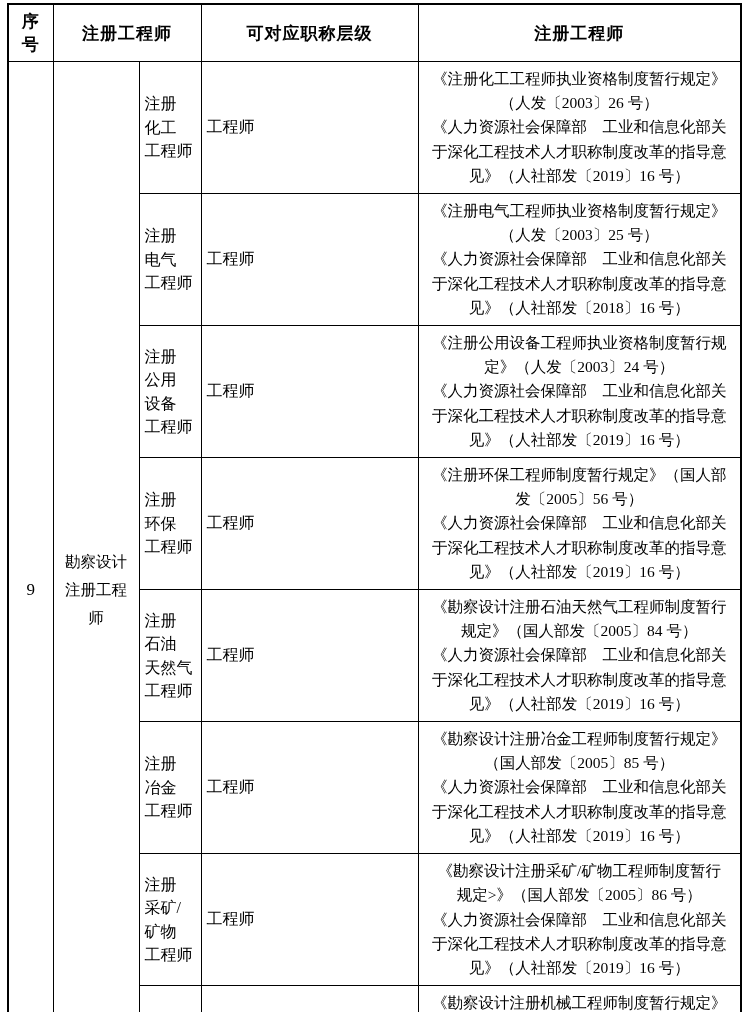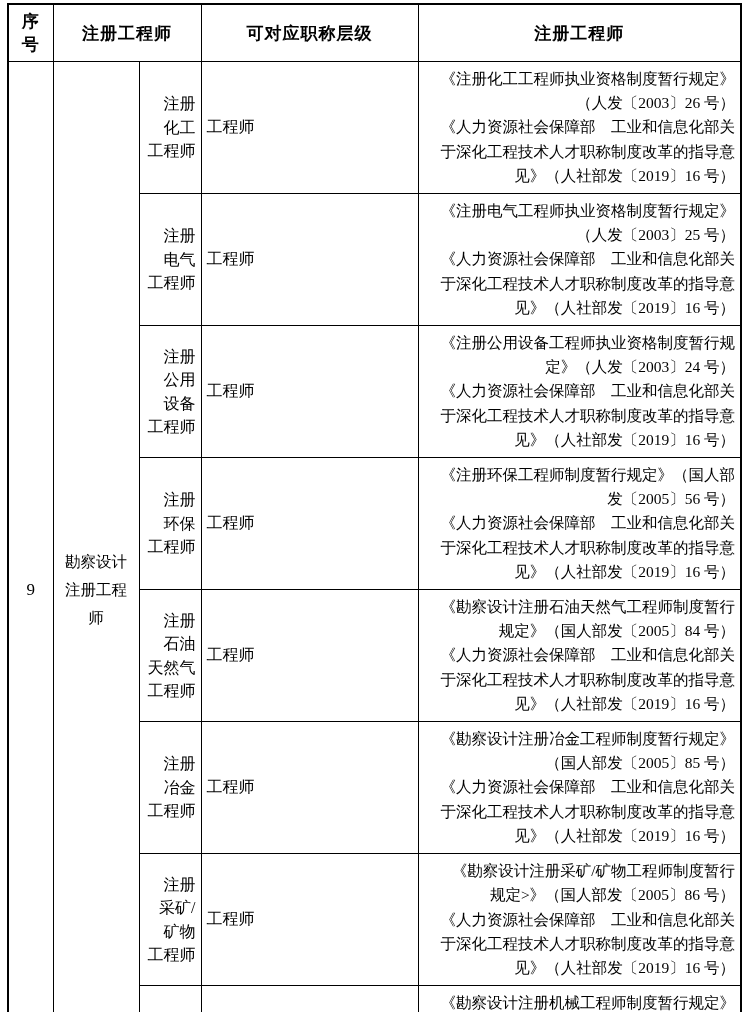--- a/index.html
+++ b/index.html
@@ -53,32 +53,32 @@
     text-align: center;
     font-size: 17px;
   }
   td.category-cell {
     text-align: center;
     font-size: 15.5px;
     line-height: 28px;
     white-space: pre-line;
   }
   td.qname-cell {
-    text-align: right;
+    text-align: left;
     font-size: 16px;
     line-height: 23.5px;
     white-space: pre-line;
   }
   td.level-cell {
     text-align: left;
     font-size: 16px;
     padding-left: 4px;
   }
   td.basis-cell {
-    text-align: right;
+    text-align: center;
     font-size: 15.5px;
     line-height: 24.2px;
     padding: 0 3px 0 6px;
     white-space: pre-line;
   }
 </style>
 </head>
 <body>
 
 <div class="page">
@@ -113,21 +113,21 @@
     </tr>
     <tr class="body-row">
       <td class="qname-cell">注册
 电气
 工程师</td>
       <td class="level-cell">工程师</td>
       <td class="basis-cell">《注册电气工程师执业资格制度暂行规定》
 （人发〔2003〕25 号）
 《人力资源社会保障部　工业和信息化部关
 于深化工程技术人才职称制度改革的指导意
-见》（人社部发〔2019〕16 号）</td>
+见》（人社部发〔2018〕16 号）</td>
     </tr>
     <tr class="body-row">
       <td class="qname-cell">注册
 公用
 设备
 工程师</td>
       <td class="level-cell">工程师</td>
       <td class="basis-cell">《注册公用设备工程师执业资格制度暂行规
 定》（人发〔2003〕24 号）
 《人力资源社会保障部　工业和信息化部关

